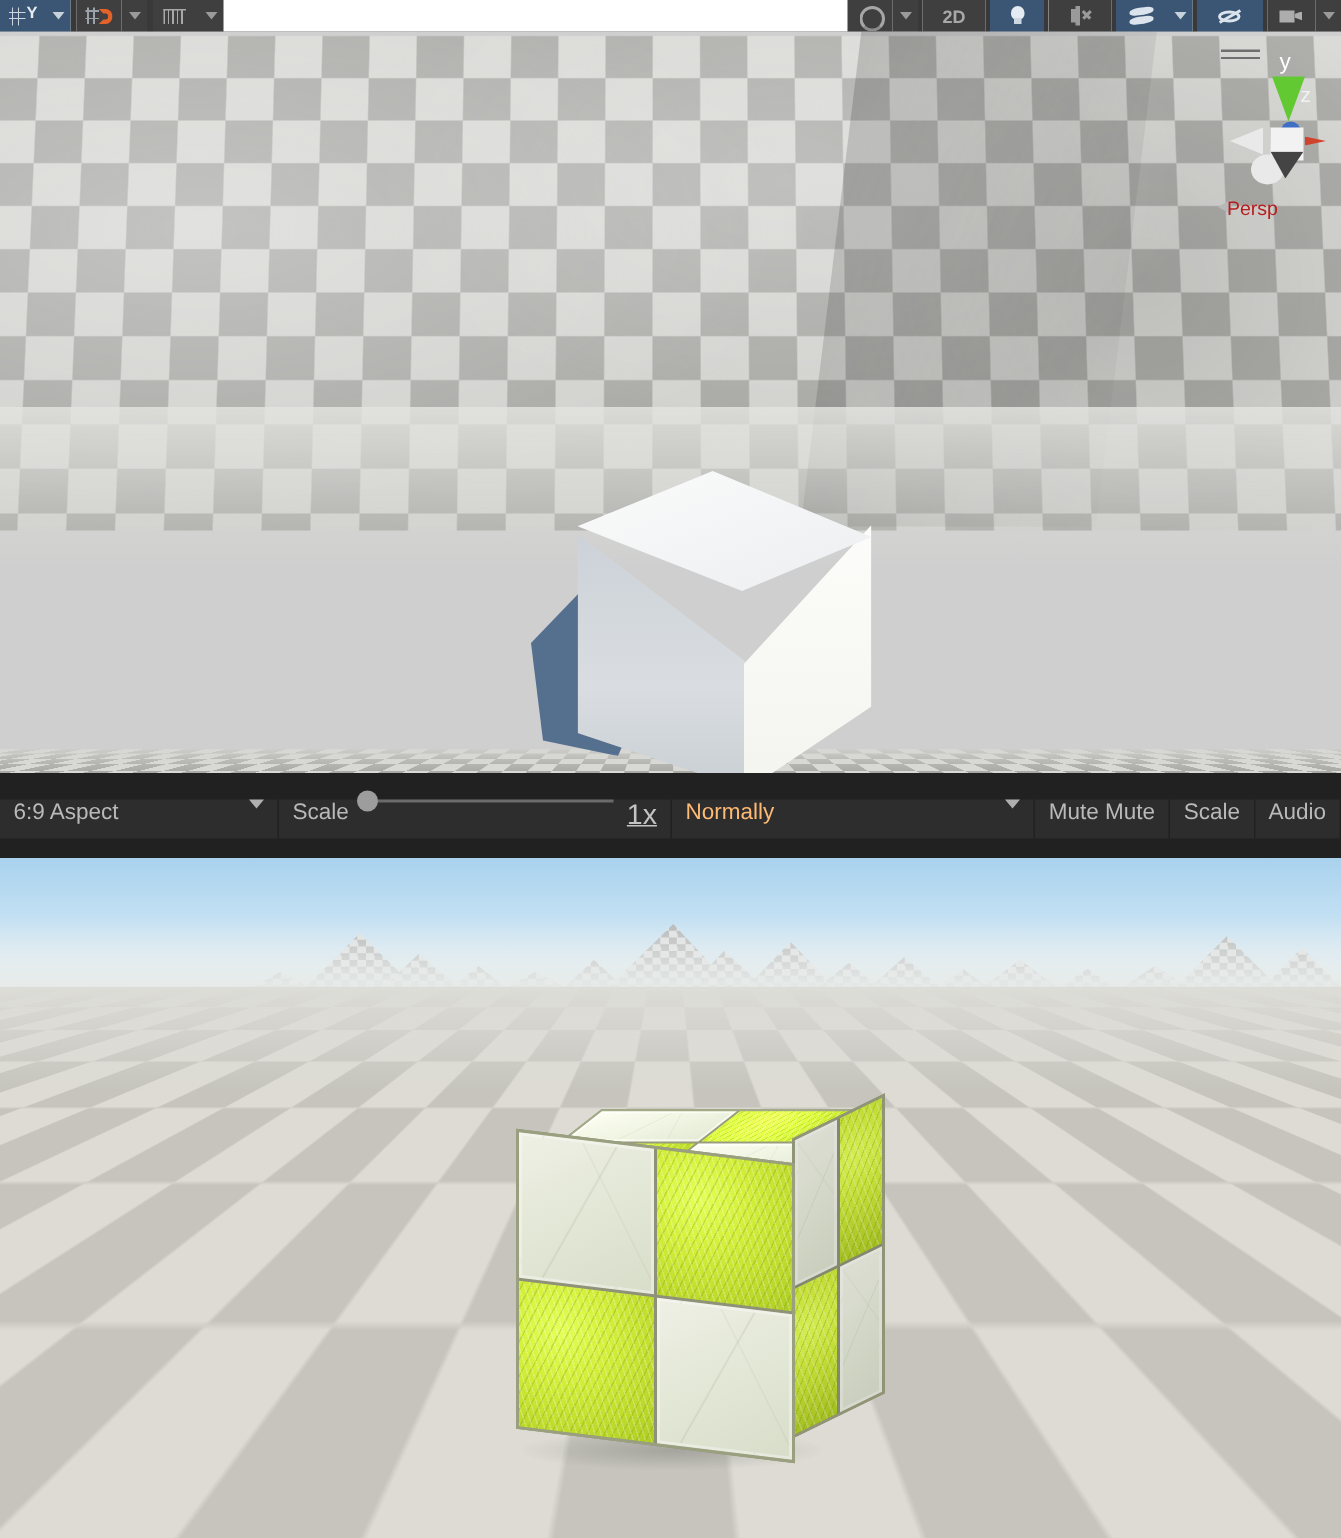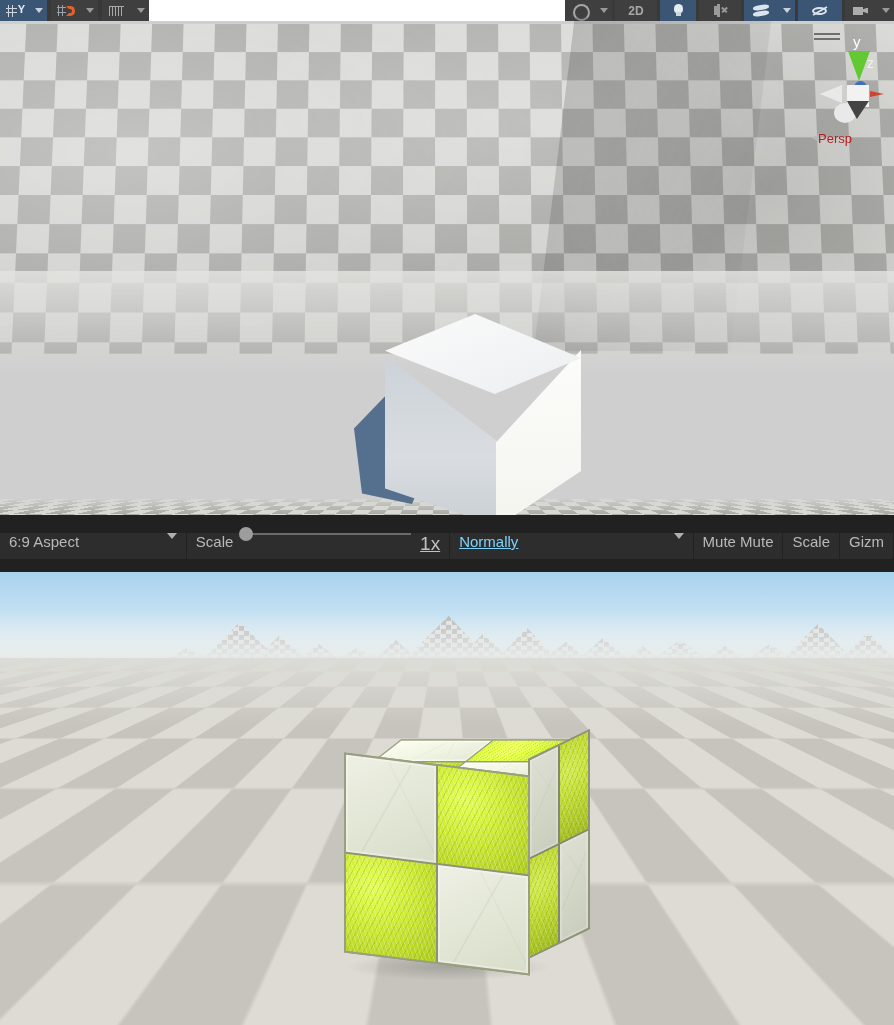--- a/index.html
+++ b/index.html
@@ -735,34 +735,34 @@
 
       <div class="gt-cell gt-scale">
         <span>Scale</span>
         <span class="slider-track">
           <span class="slider-knob"></span>
         </span>
         <span class="slider-value">1x</span>
       </div>
 
       <div class="gt-cell gt-rate">
-        <span style="color:#7dd3fc;text-decoration:underline;">Normally</span>
+        <span style="color:#fdba74;">Normally</span>
         <span class="gt-caret"></span>
       </div>
 
       <div class="gt-cell gt-mute">
         <span>Mute Mute</span>
       </div>
 
       <div class="gt-cell gt-stats">
         <span>Scale</span>
       </div>
 
       <div class="gt-cell gt-gizmos">
-        <span>Gizm</span>
+        <span>Audio</span>
       </div>
     </div>
   </div>
 
   <div class="game-view">
     <div class="gv-sky"></div>
 
     <div class="gv-mountains">
       <div class="gv-mtn" style="left:200px; width:80px;  height:40px; clip-path: polygon(50% 0, 100% 100%, 0 100%);"></div>
       <div class="gv-mtn" style="left:252px; width:60px;  height:26px; clip-path: polygon(45% 0, 100% 100%, 0 100%);"></div>

